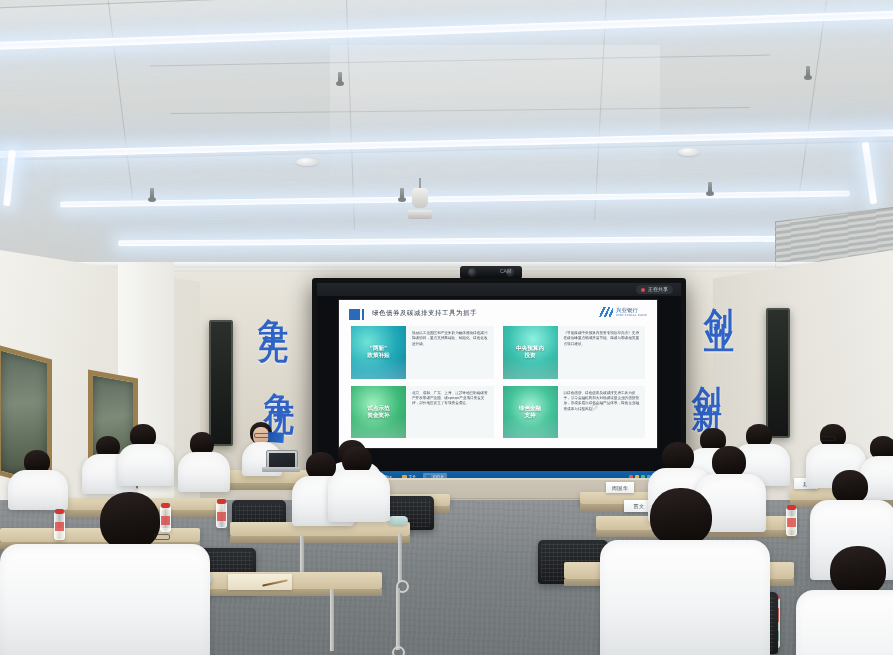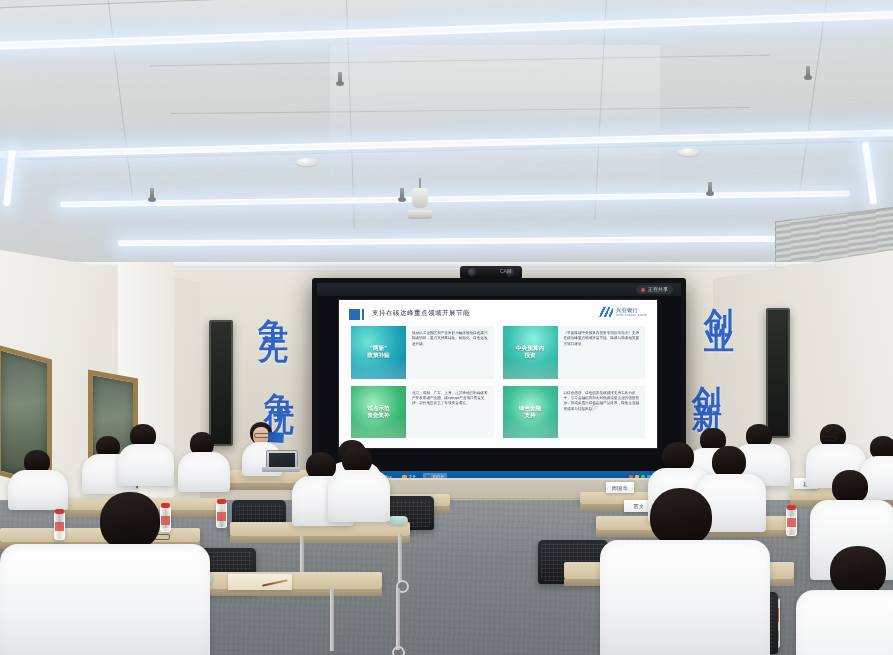--- a/index.html
+++ b/index.html
@@ -286,21 +286,21 @@
 
       <div class="win-topbar">
         <div class="pres-pill">
           <span class="pres-dot"></span><span>正在共享</span>
         </div>
       </div>
 
       <div class="slide">
         <div class="slide-accent"></div>
         <div class="slide-accent2"></div>
-        <div class="slide-title">支持在碳达峰重点领域开展节能</div>
+        <div class="slide-title">绿色债券及碳减排支持工具为抓手</div>
 
         <div class="slide-logo">
           <span class="logo-mark"></span>
           <span class="logo-text">
             <span>兴业银行</span>
             <span class="logo-sub">INDUSTRIAL BANK</span>
           </span>
         </div>
 
         <div class="cards">

